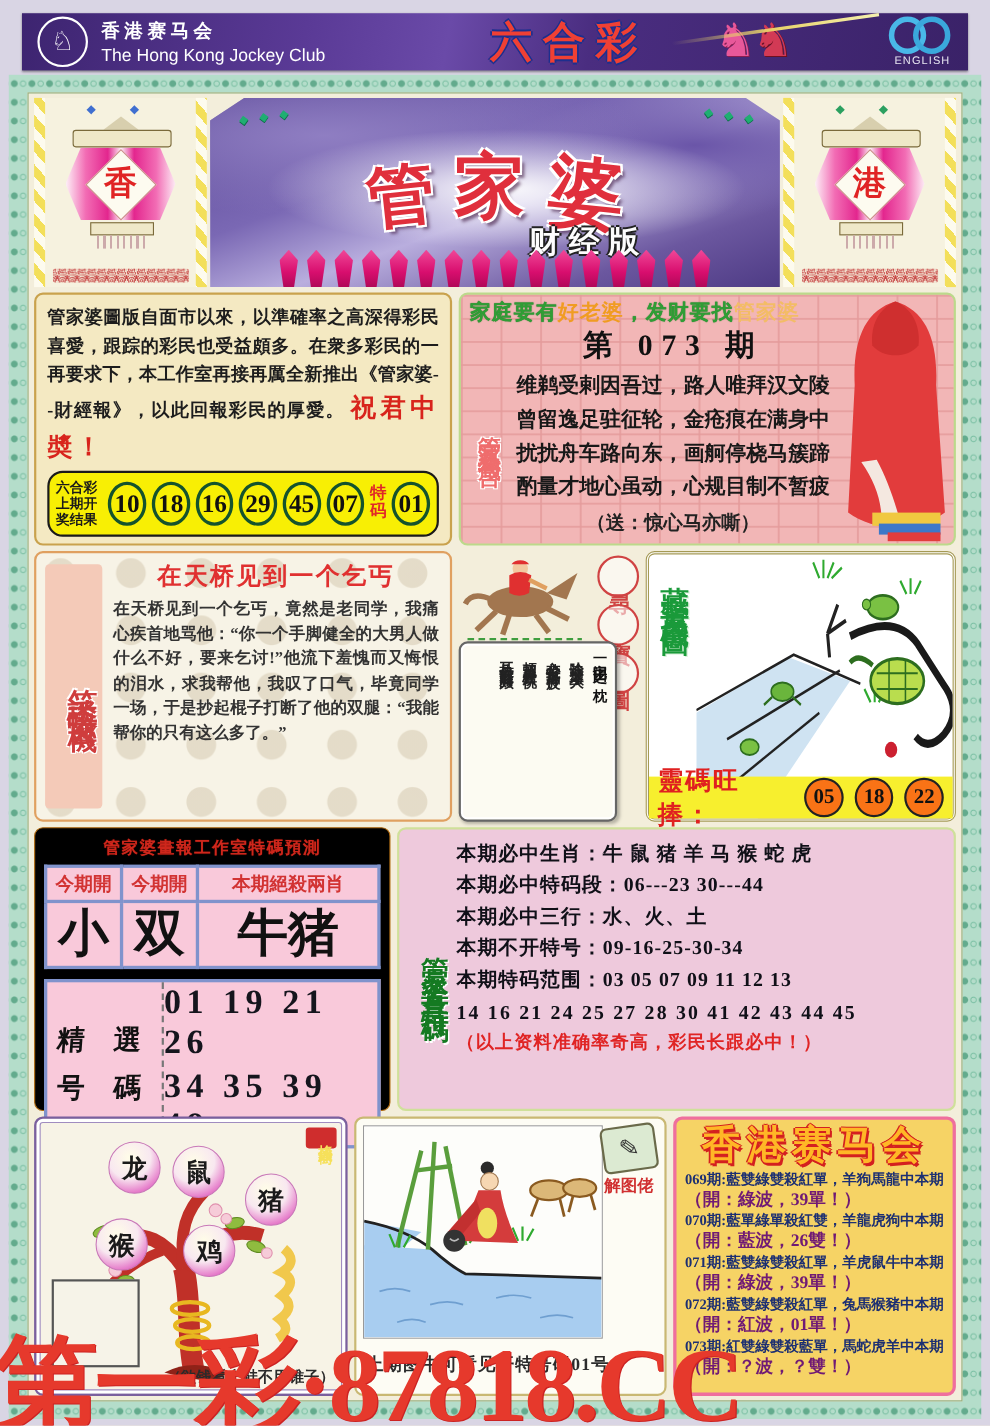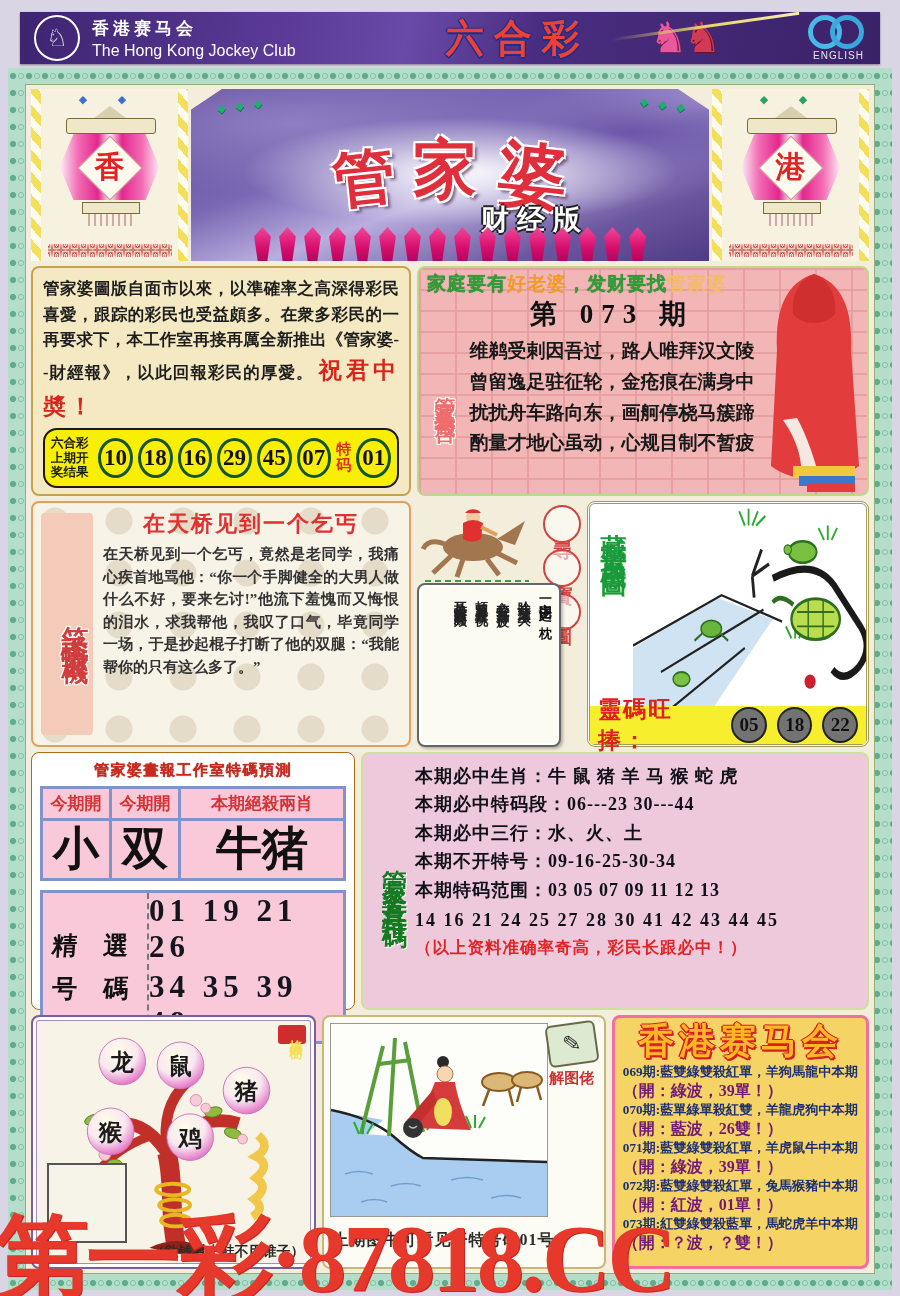--- a/index.html
+++ b/index.html
@@ -145,24 +145,24 @@
     padding:6px 6px;writing-mode:vertical-rl;text-orientation:upright;}
   .scroll-col{font-size:13px;font-weight:bold;color:#222;letter-spacing:2px;margin-left:5px;line-height:1.25;}
   .scroll-col.intro{color:#111;}
   .treasure-right{flex:1;background:#fff;border:3px double #a59a55;position:relative;display:flex;}
   .map-label{writing-mode:vertical-rl;text-orientation:upright;font-size:26px;font-weight:bold;color:#1a9a3a;
     letter-spacing:10px;padding:8px 2px 0 6px;text-shadow:1px 1px 0 #d8f0d8;}
   .map-art{flex:1;position:relative;}
   .lucky-strip{position:absolute;left:0;right:0;bottom:0;height:38px;background:#f7ef2e;
     display:flex;align-items:center;justify-content:flex-start;padding:0 8px;gap:10px;}
   .lucky-label{font-size:23px;font-weight:bold;color:#e02020;letter-spacing:2px;}
-  .lucky-ball{width:32px;height:32px;border:2.5px solid #222;border-radius:50%;background:#737373;
+  .lucky-ball{width:32px;height:32px;border:2.5px solid #222;border-radius:50%;background:#f97316;
     display:flex;align-items:center;justify-content:center;font-size:19px;font-weight:bold;color:#111;}
   
-  .predbox{width:324px;height:258px;background:#ffffff;border:1px solid #b06a10;padding:6px 8px;box-sizing:border-box;}
+  .predbox{width:324px;height:258px;background:#000000;border:1px solid #b06a10;padding:6px 8px;box-sizing:border-box;}
   .pred-title{font-size:15px;font-weight:bold;color:#ce271c;text-align:center;letter-spacing:1.5px;
     text-shadow:0 0 1px #8a1208;margin:2px 0 6px;}
   table.predtab{width:100%;border-collapse:collapse;}
   table.predtab td{border:3px solid #8093cc;background:#f9c9da;text-align:center;}
   .pred-h{font-size:17px;font-weight:bold;color:#d23333;padding:3px 0;}
   .pred-v{font-size:46px;font-weight:bold;color:#111;padding:2px 0;line-height:1.15;}
   .pickbox{margin-top:9px;border:3px solid #8093cc;background:#f9c9da;display:flex;}
   .pick-labels{width:104px;border-right:2px dashed #777;display:flex;flex-direction:column;justify-content:center;
     align-items:center;gap:10px;padding:8px 0;}
   .pick-labels div{font-size:25px;font-weight:bold;color:#111;letter-spacing:10px;transform:skewX(-4deg);}
@@ -312,20 +312,21 @@
       <div class="poem-header">
         <span class="ph-green">家庭要有</span><span class="ph-orange">好老婆</span><span class="ph-green">，发财要找</span><span class="ph-faded">管家婆</span>
       </div>
       <div class="poem-side">管家婆八句箴言</div>
       <div class="poem-mid">
         <div class="poem-issue">第 073 期</div>
         <div class="poem-line">维鹈受剌因吾过，路人唯拜汉文陵</div>
         <div class="poem-line">曾留逸足驻征轮，金疮痕在满身中</div>
         <div class="poem-line">扰扰舟车路向东，画舸停桡马簇蹄</div>
         <div class="poem-line">酌量才地心虽动，心规目制不暂疲</div>
+        <div class="poem-gift">（送：惊心马亦嘶）</div>
       </div>
       <div class="jacket">
         <svg width="102" height="226" viewBox="0 0 102 226">
           <path d="M51 4 C24 12 12 38 14 80 L8 196 C32 214 72 214 96 196 L88 80 C90 38 78 12 51 4 Z" fill="#e23c3c"></path>
           <path d="M51 4 C36 10 28 26 30 44 C40 56 62 56 72 44 C74 26 66 10 51 4 Z" fill="#cf2f2f"></path>
           <path d="M20 150 C34 170 40 190 38 210 L58 214 C52 190 44 166 34 148 Z" fill="#f4e8e0"></path>
           <rect x="30" y="196" width="62" height="12" fill="#f0c840"></rect>
           <rect x="36" y="206" width="56" height="10" fill="#3c78c8"></rect>
           <rect x="44" y="214" width="48" height="8" fill="#e23c3c"></rect>
         </svg>

